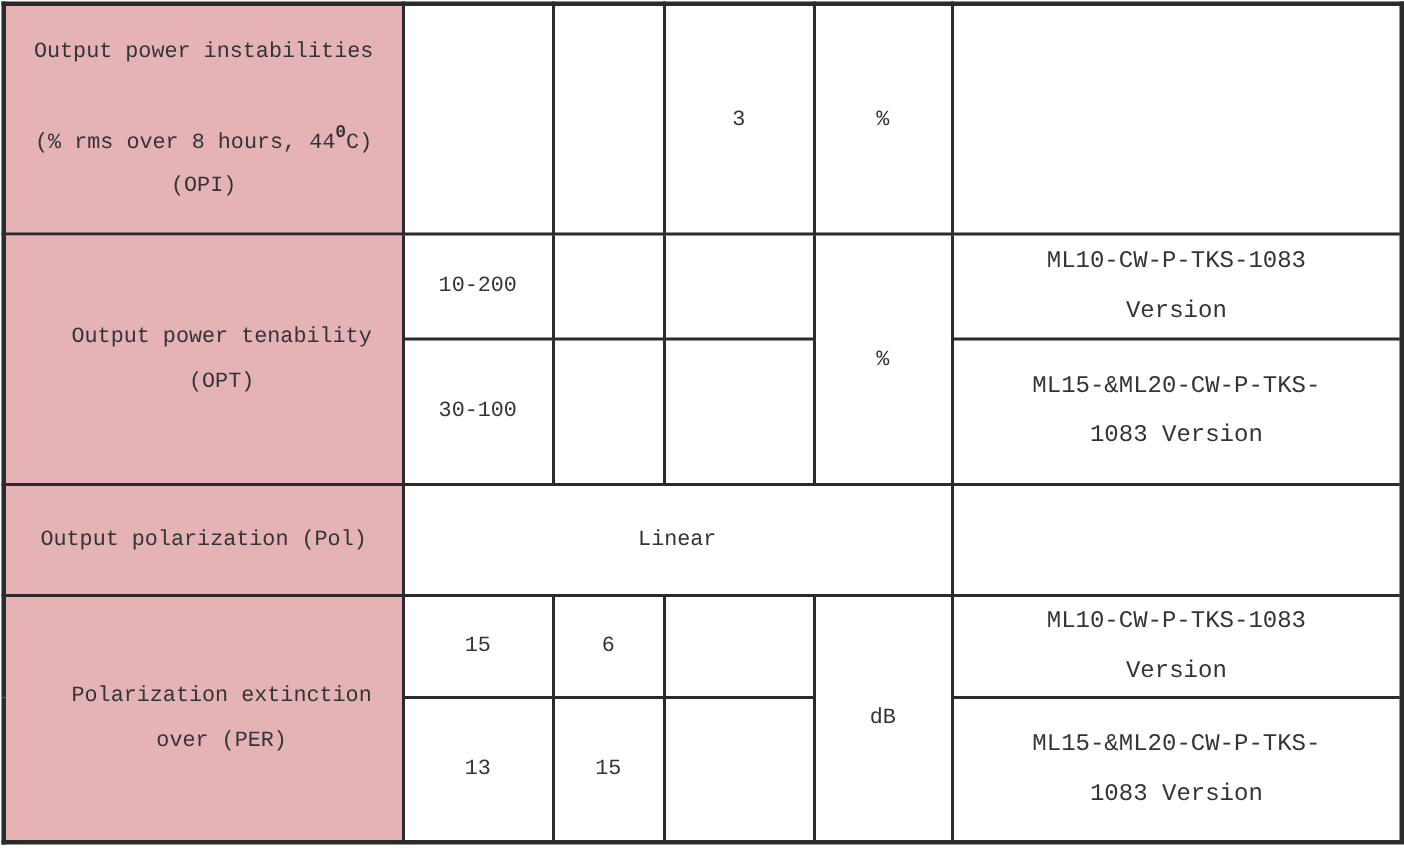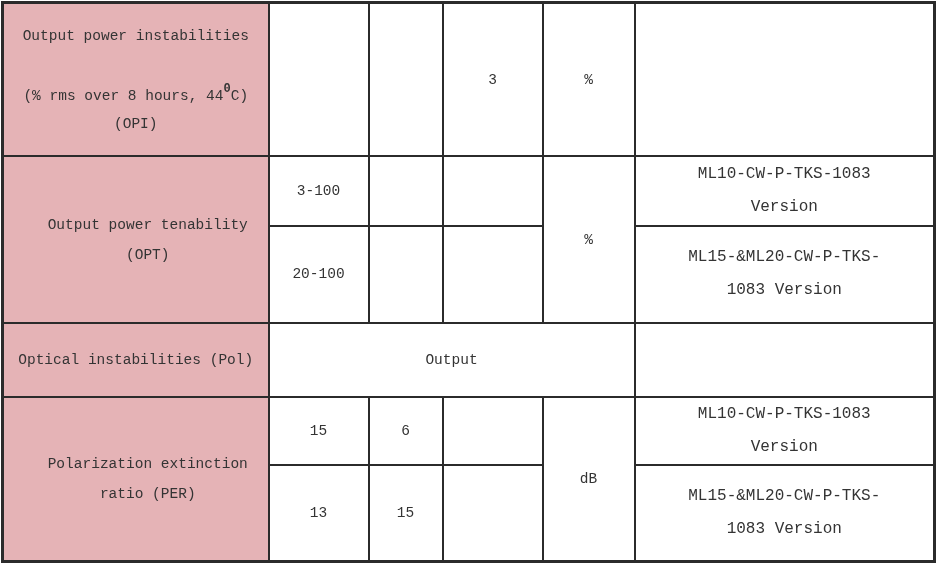--- a/index.html
+++ b/index.html
@@ -84,44 +84,44 @@
     <td>3</td>
     <td>%</td>
     <td class="note-cell"></td>
   </tr>
 
   <tr style="height:69px;">
     <td class="param" rowspan="2">
       <div class="pline2">Output power tenability</div>
       <div class="pline2">(OPT)</div>
     </td>
-    <td>3-100</td>
+    <td>10-200</td>
     <td></td>
     <td></td>
     <td rowspan="2">%</td>
     <td class="note-cell"><div class="note-inner">ML10-CW-P-TKS-1083 Version</div></td>
   </tr>
 
   <tr style="height:97px;">
-    <td>20-100</td>
+    <td>30-100</td>
     <td></td>
     <td></td>
     <td class="note-cell"><div class="note-inner">ML15-&amp;ML20-CW-P-TKS-1083 Version</div></td>
   </tr>
 
   <tr style="height:73px;">
-    <td class="param">Optical instabilities (Pol)</td>
-    <td colspan="4">Output</td>
+    <td class="param">Output polarization (Pol)</td>
+    <td colspan="4">Linear</td>
     <td class="note-cell"></td>
   </tr>
 
   <tr style="height:67px;">
     <td class="param" rowspan="2">
       <div class="pline2">Polarization extinction</div>
-      <div class="pline2">ratio (PER)</div>
+      <div class="pline2">over (PER)</div>
     </td>
     <td>15</td>
     <td>6</td>
     <td></td>
     <td rowspan="2">dB</td>
     <td class="note-cell"><div class="note-inner">ML10-CW-P-TKS-1083 Version</div></td>
   </tr>
 
   <tr class="last" style="height:96px;">
     <td>13</td>

